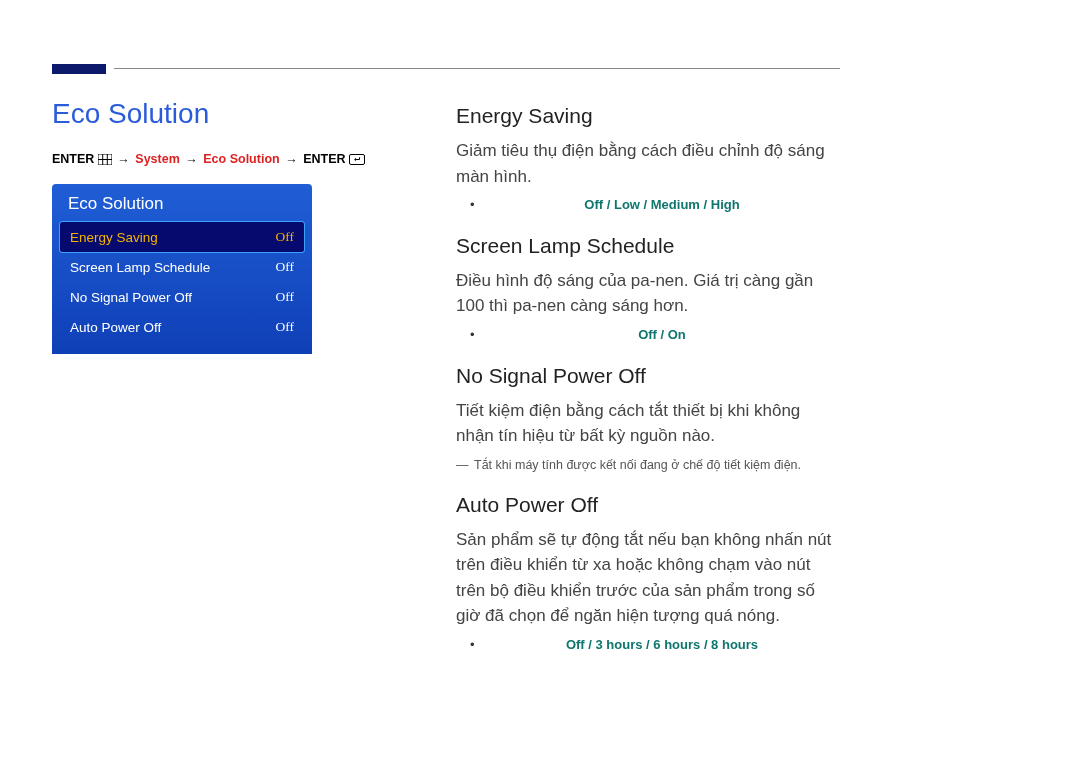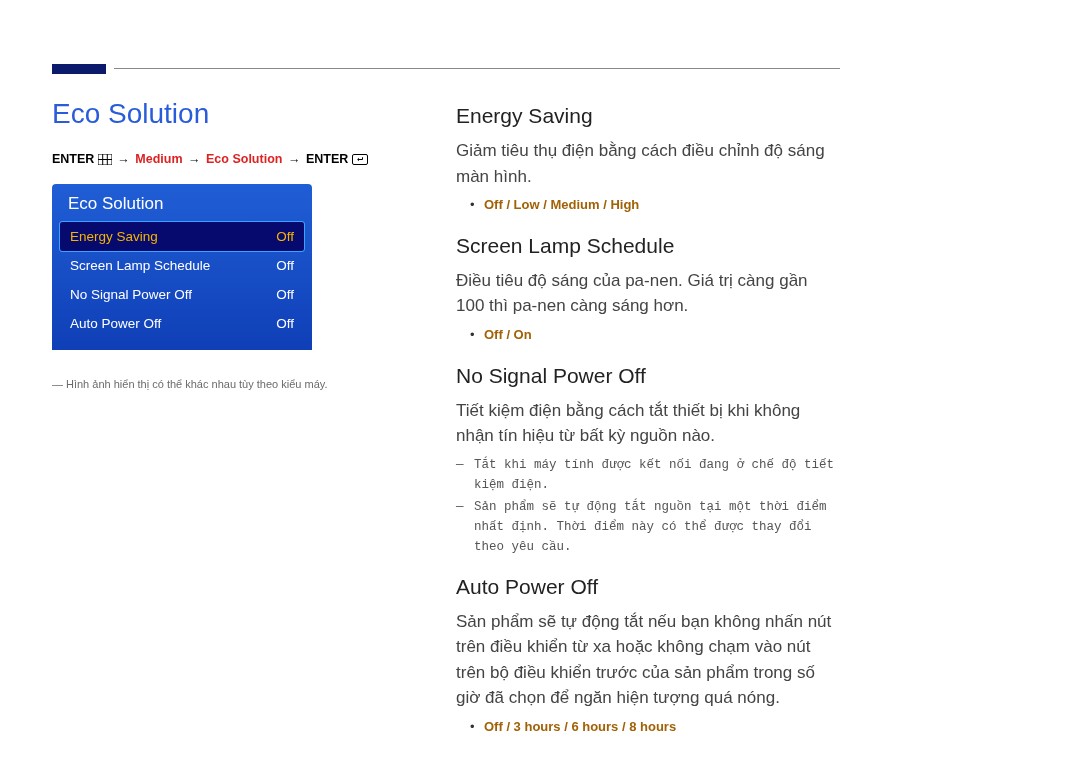--- a/index.html
+++ b/index.html
@@ -101,20 +101,21 @@
     padding: 7px 10px;
     border-radius: 2px;
   }
   .osd-row.selected {
     background: #060a6e;
     color: #f5b400;
     outline: 1px solid #3aa3ff;
   }
   .osd-row .val {
     color: inherit;
+    font-family: Liberation Serif, serif;
   }
   .osd-row:not(.selected) {
     color: #fff;
   }
 
   .footnote {
     font-size: 11px;
     color: #6b6b6b;
     margin-top: 26px;
     max-width: 320px;
@@ -143,38 +144,38 @@
   }
   .section { margin-bottom: 18px; }
   .bullets {
     list-style: none;
     padding: 0;
     margin: 0 0 12px 0;
   }
   .bullets > li {
     font-size: 13px;
     font-weight: 700;
-    color: #a16207;
+    color: #0f766e;
     padding-left: 28px;
     position: relative;
     line-height: 1.6;
+    text-align: center;
   }
   .bullets > li::before {
     content: "•";
     position: absolute;
     left: 14px;
     top: 0;
     color: #333;
     font-weight: 400;
   }
   .dashnote {
     list-style: none;
     padding: 0;
     margin: 4px 0 0 0;
-    font-family: Liberation Mono, monospace;
   }
   .dashnote > li {
     font-size: 12.5px;
     color: #555;
     padding-left: 18px;
     position: relative;
     line-height: 1.6;
     margin-bottom: 2px;
   }
   .dashnote > li::before {
@@ -202,21 +203,21 @@
 
       <div class="breadcrumb">
         <span>ENTER</span>
         <svg width="14" height="11" viewBox="0 0 14 11" xmlns="http://www.w3.org/2000/svg">
           <rect x="0" y="0" width="14" height="11" rx="1" fill="none" stroke="#000" stroke-width="1"></rect>
           <line x1="4.7" y1="0" x2="4.7" y2="11" stroke="#000" stroke-width="1"></line>
           <line x1="9.3" y1="0" x2="9.3" y2="11" stroke="#000" stroke-width="1"></line>
           <line x1="0" y1="5.5" x2="14" y2="5.5" stroke="#000" stroke-width="1"></line>
         </svg>
         <span class="arrow">→</span>
-        <span class="red">Medium</span>
+        <span class="red">System</span>
         <span class="arrow">→</span>
         <span class="red">Eco Solution</span>
         <span class="arrow">→</span>
         <span>ENTER</span>
         <svg width="16" height="11" viewBox="0 0 16 11" xmlns="http://www.w3.org/2000/svg">
           <rect x="0.5" y="0.5" width="15" height="10" rx="1.5" fill="none" stroke="#000" stroke-width="1"></rect>
           <path d="M10.5 3.3 v2.2 h-4.5" fill="none" stroke="#000" stroke-width="1"></path>
           <path d="M7 3.7 L5.2 5.5 L7 7.3 Z" fill="#000"></path>
         </svg>
       </div>
@@ -235,48 +236,46 @@
         <div class="osd-row">
           <span>No Signal Power Off</span>
           <span class="val">Off</span>
         </div>
         <div class="osd-row">
           <span>Auto Power Off</span>
           <span class="val">Off</span>
         </div>
       </div>
 
-      <div class="footnote">Hình ảnh hiển thị có thể khác nhau tùy theo kiểu máy.</div>
 
     </div>
 
     <div class="right-col">
 
       <div class="section">
         <h2>Energy Saving</h2>
         <p class="desc">Giảm tiêu thụ điện bằng cách điều chỉnh độ sáng màn hình.</p>
         <ul class="bullets">
           <li>Off / Low / Medium / High</li>
         </ul>
       </div>
 
       <div class="section">
         <h2>Screen Lamp Schedule</h2>
-        <p class="desc">Điều tiêu độ sáng của pa-nen. Giá trị càng gần 100 thì pa-nen càng sáng hơn.</p>
+        <p class="desc">Điều hình độ sáng của pa-nen. Giá trị càng gần 100 thì pa-nen càng sáng hơn.</p>
         <ul class="bullets">
           <li>Off / On</li>
         </ul>
       </div>
 
       <div class="section">
         <h2>No Signal Power Off</h2>
         <p class="desc">Tiết kiệm điện bằng cách tắt thiết bị khi không nhận tín hiệu từ bất kỳ nguồn nào.</p>
         <ul class="dashnote">
           <li>Tắt khi máy tính được kết nối đang ở chế độ tiết kiệm điện.</li>
-          <li>Sản phẩm sẽ tự động tắt nguồn tại một thời điểm nhất định. Thời điểm này có thể được thay đổi theo yêu cầu.</li>
         </ul>
       </div>
 
       <div class="section">
         <h2>Auto Power Off</h2>
         <p class="desc">Sản phẩm sẽ tự động tắt nếu bạn không nhấn nút trên điều khiển từ xa hoặc không chạm vào nút trên bộ điều khiển trước của sản phẩm trong số giờ đã chọn để ngăn hiện tượng quá nóng.</p>
         <ul class="bullets">
           <li>Off / 3 hours / 6 hours / 8 hours</li>
         </ul>
       </div>

